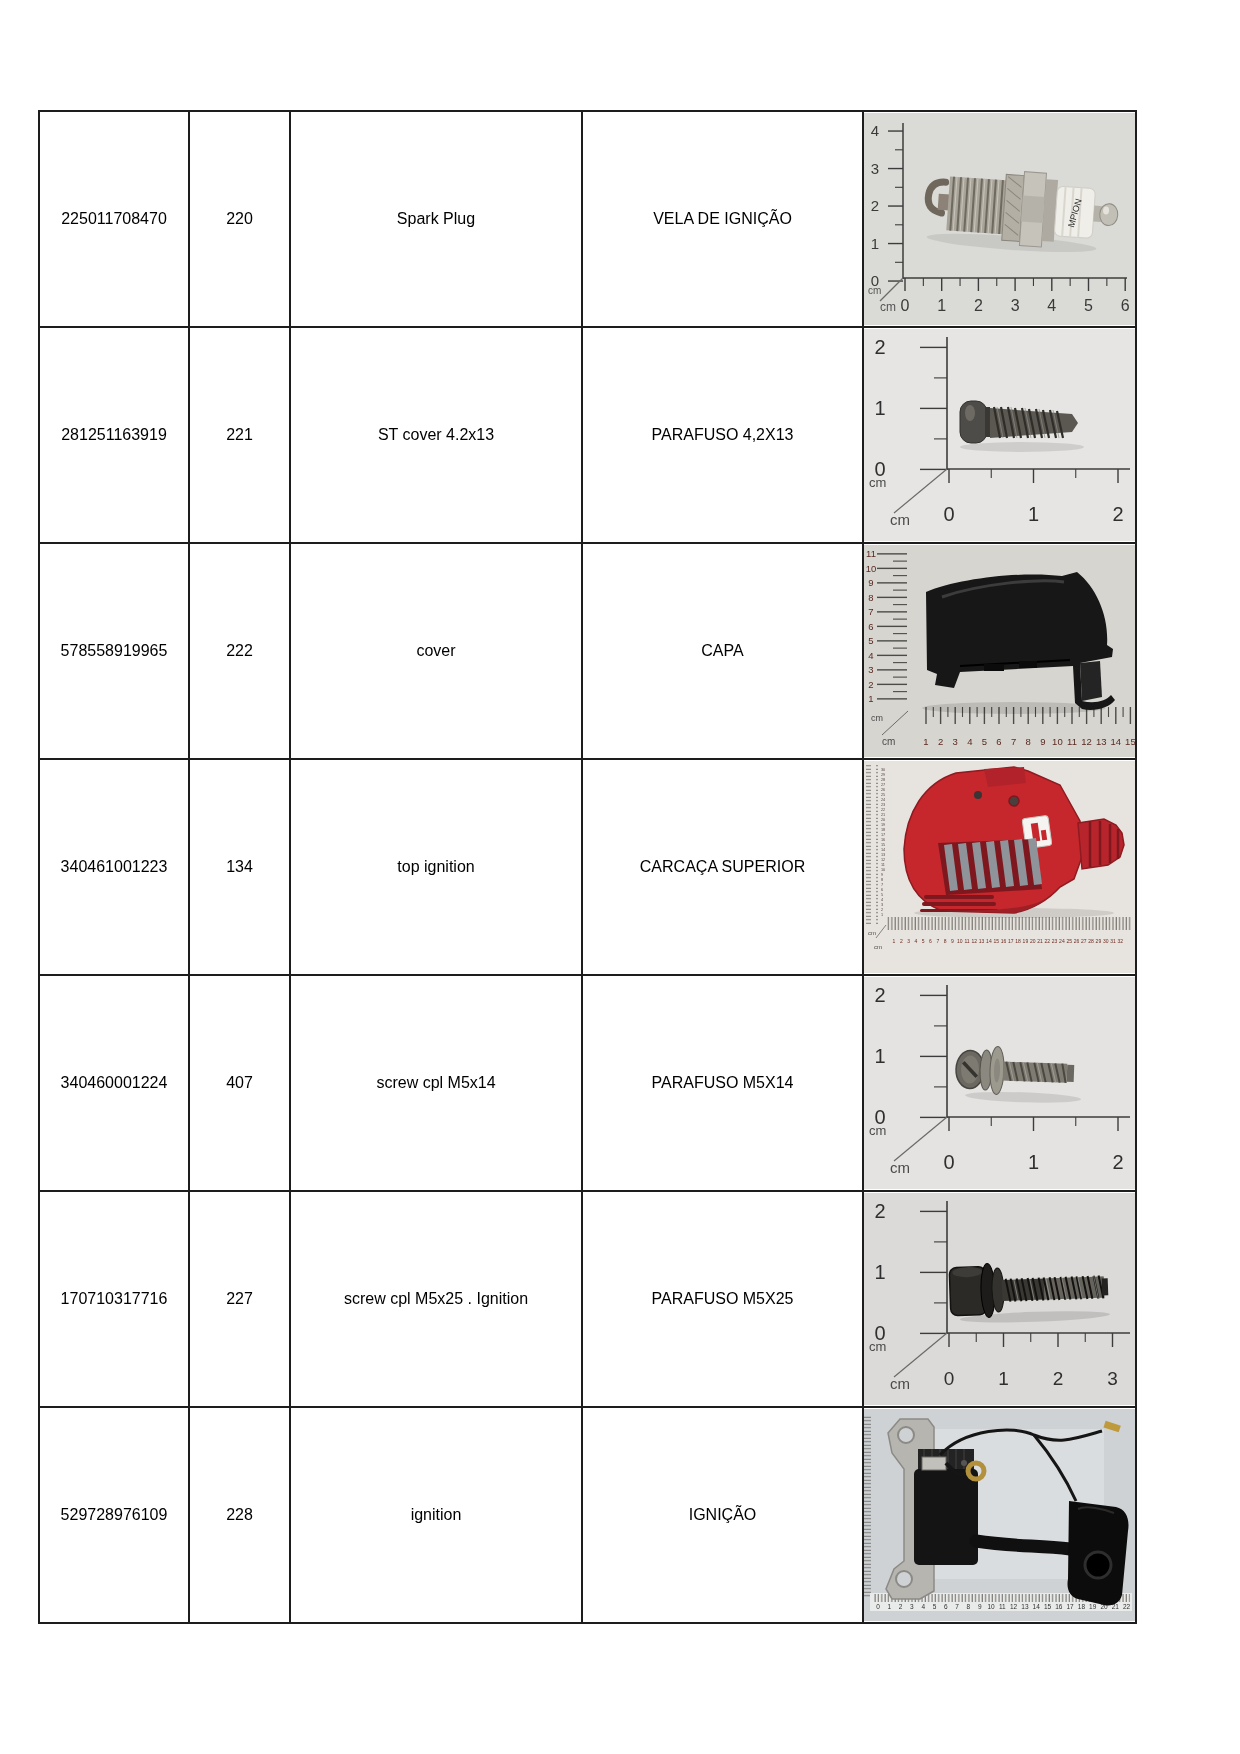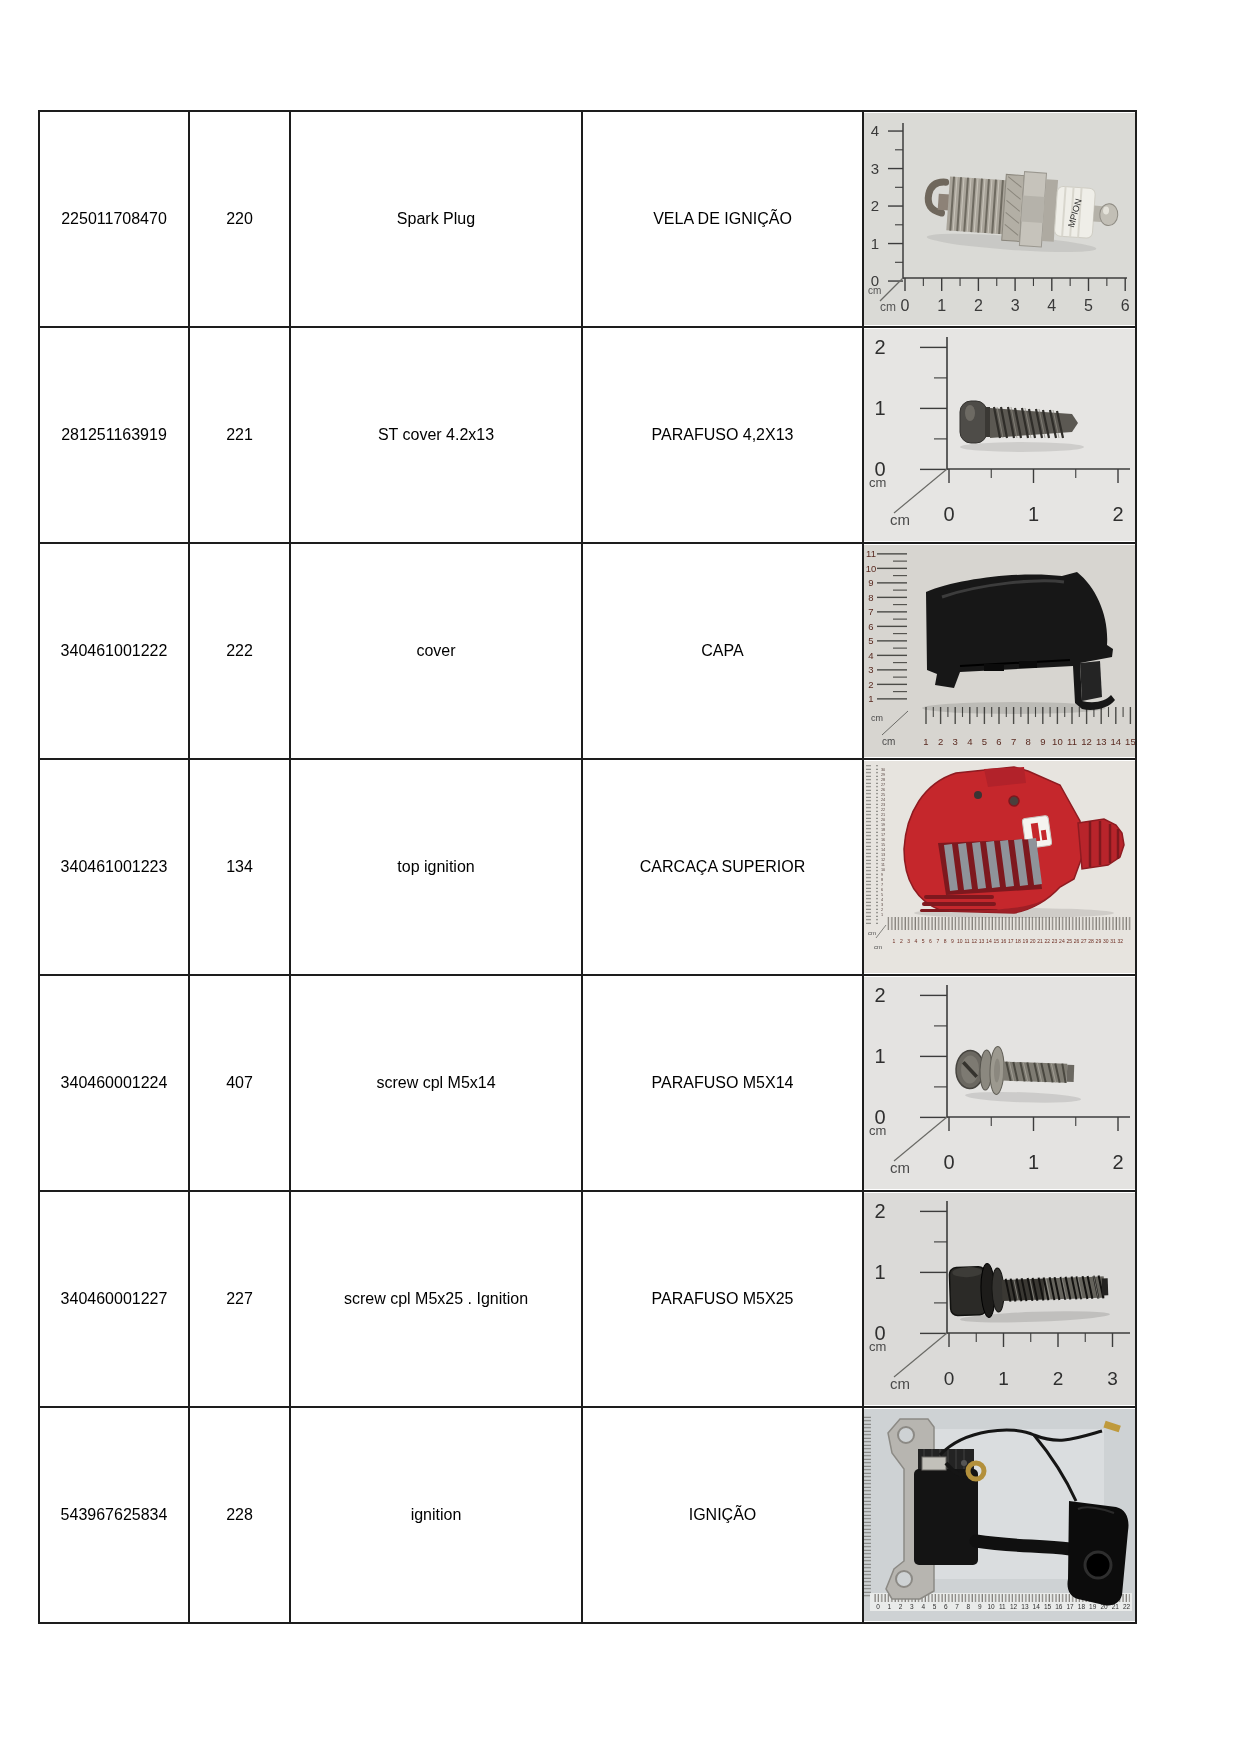--- a/index.html
+++ b/index.html
@@ -152,21 +152,21 @@
           <rect x="121" y="78" width="5" height="30" fill="#3a3834"></rect>
           <path d="M126,79 L208,85 L214,94 L208,103 L126,109 Z" fill="#5b5852"></path>
           <path d="M130,78 l6,31 M137,78 l6,31 M144,78 l6,31 M151,79 l6,30 M158,79 l6,30 M165,80 l6,29 M172,80 l6,29 M179,81 l6,28 M186,81 l6,28 M193,82 l6,27" stroke="#2f2d29" stroke-width="2.2"></path>
           <path d="M133,78 l6,31 M147,78 l6,31 M161,79 l6,30 M175,80 l6,29 M189,81 l6,28" stroke="#8f8c83" stroke-width="1" opacity="0.7"></path>
         </g>
       </svg>
     </td>
   </tr>
 
   <tr>
-    <td>340461001222</td>
+    <td>578558919965</td>
     <td>222</td>
     <td>cover</td>
     <td>CAPA</td>
     <td class="photo">
       <svg viewBox="0 0 271 212" preserveAspectRatio="none">
         <rect width="271" height="212" fill="#d7d5d0"></rect>
         <g>
                 <text x="7" y="12" font-size="9.5" fill="#5a2a20" text-anchor="middle">11</text>
                 <line x1="13" x2="43" y1="8.865" y2="8.865" stroke="#4b4b47" stroke-width="1.4"></line>
                 <line x1="29" x2="43" y1="16.115000000000002" y2="16.115000000000002" stroke="#4b4b47" stroke-width="1.1"></line>
@@ -411,21 +411,21 @@
           <rect x="139" y="85" width="64" height="19" fill="#7e7b72"></rect>
           <path d="M142,85 l5,19 M149,85 l5,19 M156,85 l5,19 M163,85 l5,19 M170,85 l5,19 M177,85 l5,19 M184,85 l5,19 M191,85 l5,19 M198,85 l4,19" stroke="#4a4840" stroke-width="2"></path>
           <path d="M145,85 l5,19 M159,85 l5,19 M173,85 l5,19 M187,85 l5,19" stroke="#a8a59b" stroke-width="1" opacity="0.8"></path>
           <rect x="203" y="86" width="7" height="17" fill="#6b6861"></rect>
         </g>
       </svg>
     </td>
   </tr>
 
   <tr>
-    <td>340460001227</td>
+    <td>170710317716</td>
     <td>227</td>
     <td>screw cpl M5x25 . Ignition</td>
     <td>PARAFUSO M5X25</td>
     <td class="photo">
       <svg viewBox="0 0 271 212" preserveAspectRatio="none">
         <rect width="271" height="212" fill="#dbdad8"></rect>
         <line x1="83" y1="8" x2="83" y2="141" stroke="#3c3c3c" stroke-width="1.6"></line>
         <line x1="83" y1="140" x2="266" y2="140" stroke="#3c3c3c" stroke-width="1.6"></line>
         <g>
                 <text x="16" y="25" font-size="20" fill="#2f2f2f" text-anchor="middle">2</text>
@@ -463,21 +463,21 @@
           <rect x="180" y="86" width="60" height="21" fill="#8f8d86" opacity="0.5"></rect>
           <path d="M142,85 l4,23 M147,85 l4,23 M153,85 l4,23 M158,85 l4,23 M164,85 l4,23 M169,85 l4,23 M175,85 l4,23 M180,85 l4,23 M186,85 l4,23 M191,85 l4,23 M197,85 l4,23 M202,85 l4,23 M208,85 l4,23 M213,85 l4,23 M219,85 l4,23 M224,85 l4,23 M230,85 l4,23 M235,85 l4,23" stroke="#131210" stroke-width="2"></path>
           <path d="M150,85 l4,23 M166,85 l4,23 M182,85 l4,23 M198,85 l4,23 M214,85 l4,23 M230,85 l4,23" stroke="#c9c7c0" stroke-width="0.8" opacity="0.6"></path>
           <rect x="238" y="88" width="6" height="17" fill="#242321"></rect>
         </g>
       </svg>
     </td>
   </tr>
 
   <tr>
-    <td>543967625834</td>
+    <td>529728976109</td>
     <td>228</td>
     <td>ignition</td>
     <td>IGNIÇÃO</td>
     <td class="photo">
       <svg viewBox="0 0 271 212" preserveAspectRatio="none">
         <rect width="271" height="212" fill="#ced2d4"></rect>
         <rect x="40" y="20" width="200" height="150" fill="#dadddf"></rect>
         <rect x="0" y="6" width="10" height="182" fill="url(#fineV)"></rect>
         <rect x="6" y="184" width="262" height="18" fill="#e9ebea"></rect>
         <rect x="10" y="185" width="256" height="8" fill="url(#fineH)"></rect>

